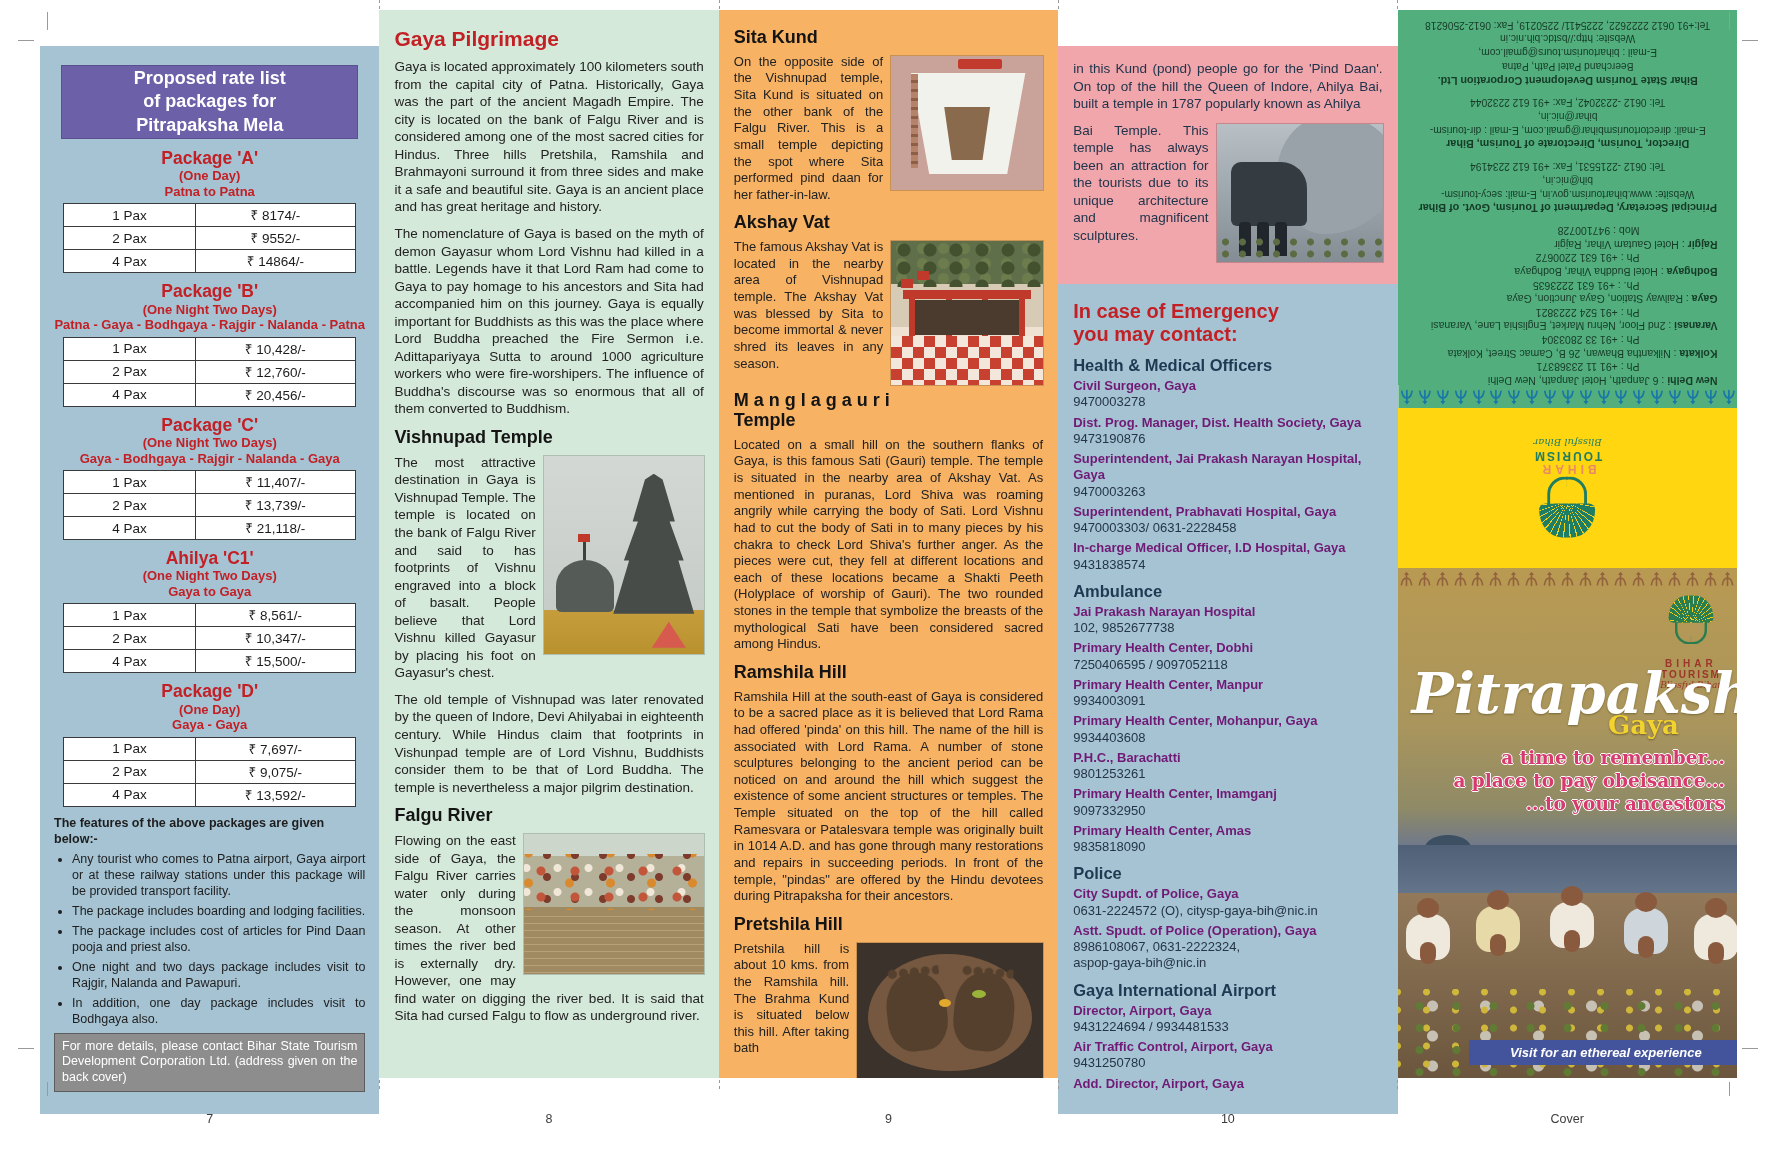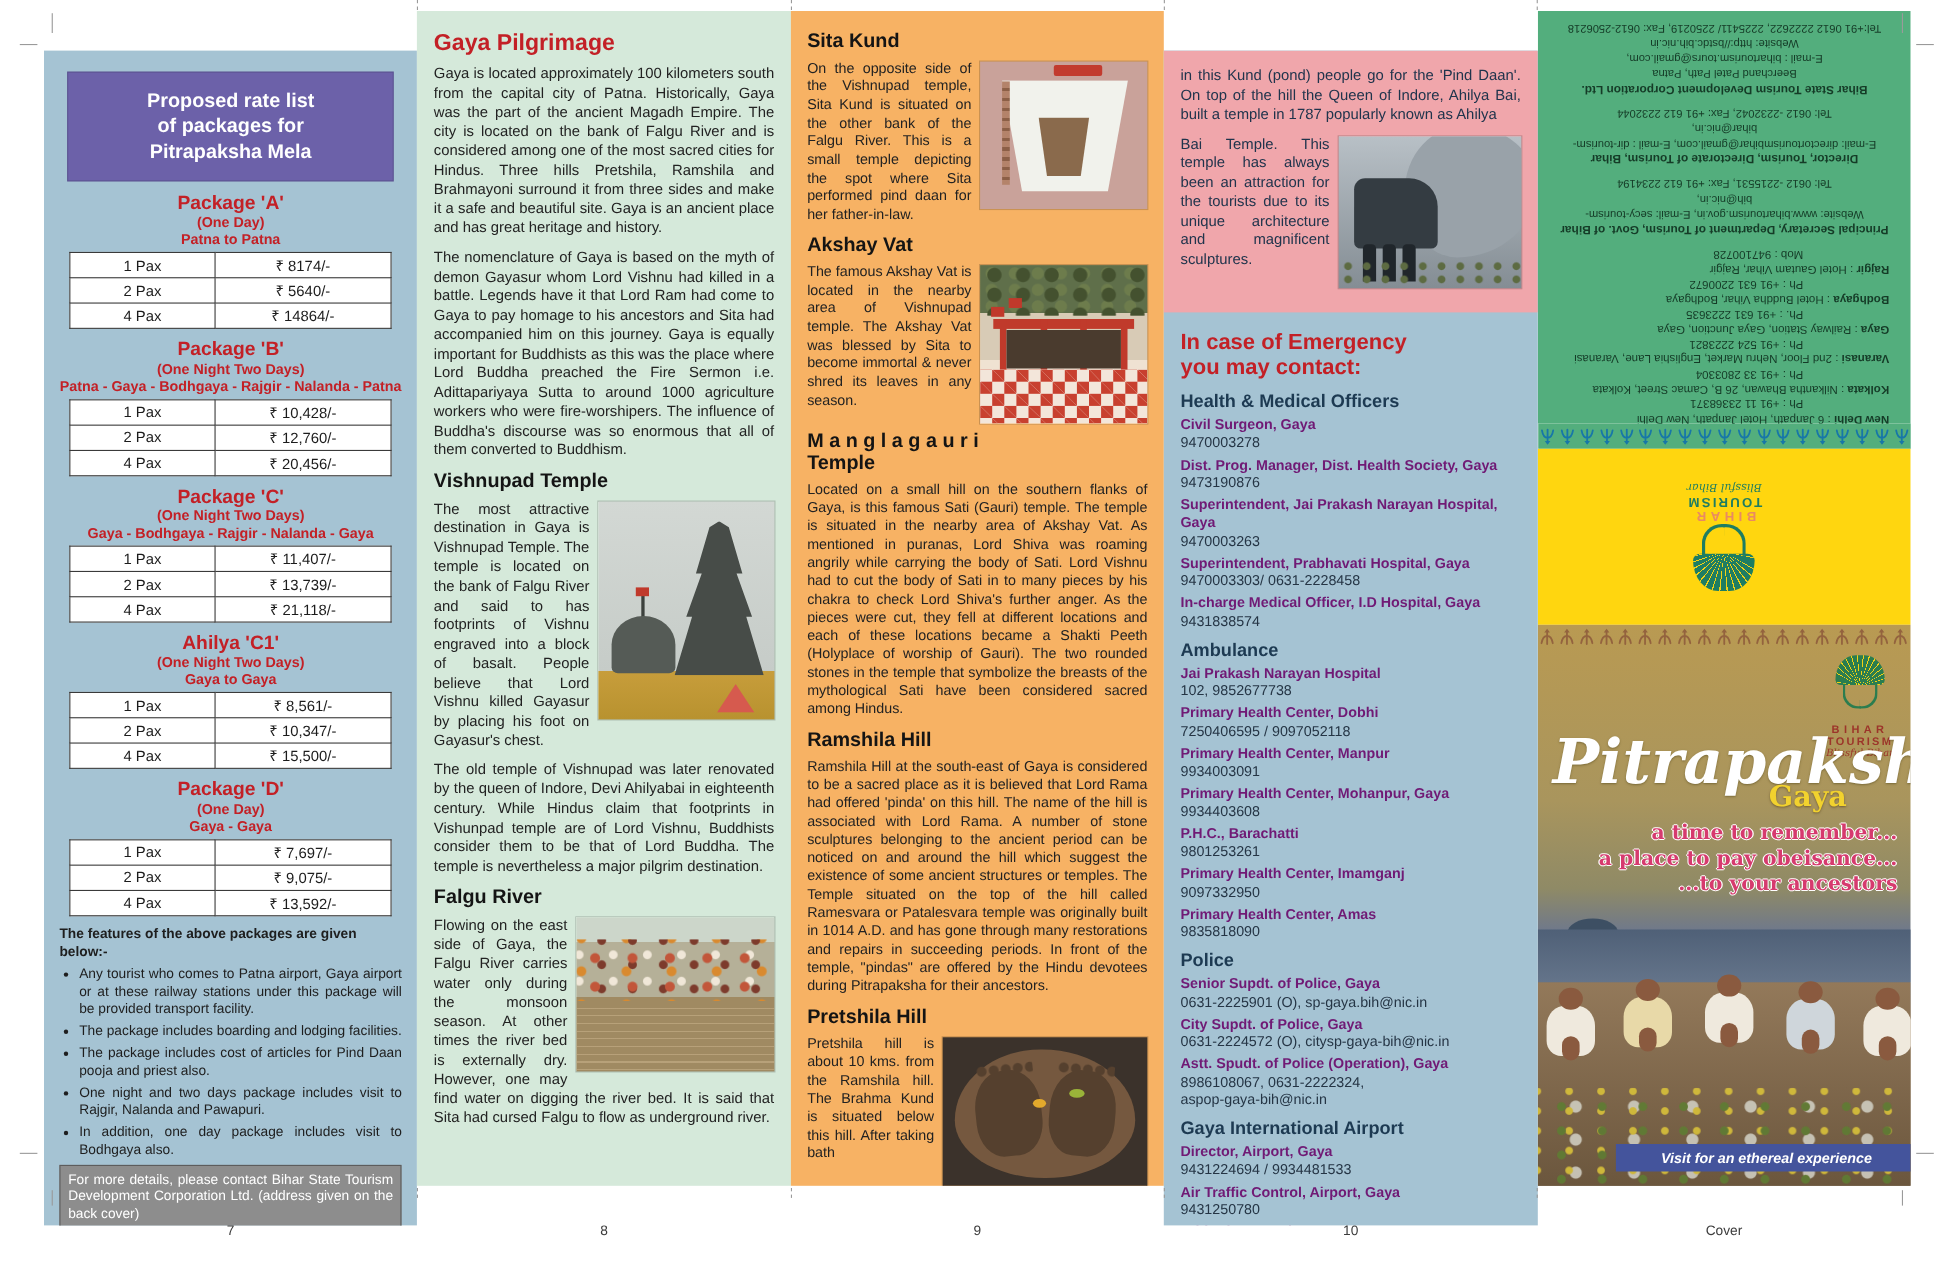--- a/index.html
+++ b/index.html
@@ -6,21 +6,21 @@
   body{width:1776px;height:1152px;position:relative;font-family:"Liberation Sans",sans-serif;overflow:hidden;}
   .sheet{position:absolute;left:40px;top:10px;width:1697px;height:1068px;display:flex;}
   .panel{position:relative;width:20%;height:100%;overflow:hidden;}
   .prewrap{white-space:pre-line;}
   
   .pnl-blue{background:#a5c3d3;margin-top:36px;}
   .pnl-green{background:#d5e9da;}
   .pnl-orange{background:#f7b264;}
   
   .p1-inner{padding:16px 14px 10px 14px;color:#1c1c1c;}
-  .purple-box{background:#6c61a9;color:#ffffff;text-align:center;font-weight:bold;font-size:18px;line-height:1.3;padding:14px 6px;margin:4px 8px 10px 8px;box-shadow:0 0 0 1px #5a5090;}
+  .purple-box{background:#6c61a9;color:#ffffff;text-align:center;font-weight:bold;font-size:18px;line-height:1.3;padding:1px 6px;margin:4px 8px 10px 8px;box-shadow:0 0 0 1px #5a5090;}
   .pkg{margin-bottom:8px;text-align:center;}
   .pkg-title{color:#c32026;font-weight:bold;font-size:17.5px;line-height:1.15;}
   .pkg-sub{color:#c32026;font-weight:bold;font-size:13px;line-height:1.2;}
   .pkg-route{color:#c32026;font-weight:bold;font-size:13px;line-height:1.2;}
   table.rate{border-collapse:collapse;width:94%;margin:4px auto 0 auto;background:#ffffff;}
   table.rate td{border:1px solid #3a3a3a;font-size:13.5px;height:20px;text-align:center;color:#1c1c1c;}
   td.pax{width:45%;}
   .features{margin-top:6px;font-size:12.5px;line-height:1.28;text-align:left;color:#1e1e1e;}
   .features-title{font-weight:bold;margin-bottom:4px;}
   ul.feat{margin:0;padding-left:18px;}
@@ -165,21 +165,21 @@
         <div class="pkg-sub">(One Day)</div>
         <div class="pkg-route">Patna to Patna</div>
         <table class="rate">
           <tbody>
               <tr>
                 <td class="pax">1 Pax</td>
                 <td>₹ 8174/-</td>
               </tr>
           <tr>
                 <td class="pax">2 Pax</td>
-                <td>₹ 5640/-</td>
+                <td>₹ 9552/-</td>
               </tr>
           <tr>
                 <td class="pax">4 Pax</td>
                 <td>₹ 14864/-</td>
               </tr>
         </tbody>
           </table>
       </div>
 
       <div class="pkg">
@@ -440,24 +440,20 @@
             <div class="cphone">9097332950</div>
           </div>
         <div class="centry">
             <div class="cname">Primary Health Center, Amas</div>
             <div class="cphone">9835818090</div>
           </div>
       </div>
 
       <div class="cgroup">
         <div class="cgroup-h">Police</div>
-        <div class="centry">
-            <div class="cname">Senior Supdt. of Police, Gaya</div>
-            <div class="cphone">0631-2225901 (O), sp-gaya.bih@nic.in</div>
-          </div>
         <div class="centry">
             <div class="cname">City Supdt. of Police, Gaya</div>
             <div class="cphone">0631-2224572 (O), citysp-gaya-bih@nic.in</div>
           </div>
         <div class="centry">
             <div class="cname">Astt. Spudt. of Police (Operation), Gaya</div>
             <div class="cphone prewrap">8986108067, 0631-2222324,
 aspop-gaya-bih@nic.in</div>
           </div>
       </div>

